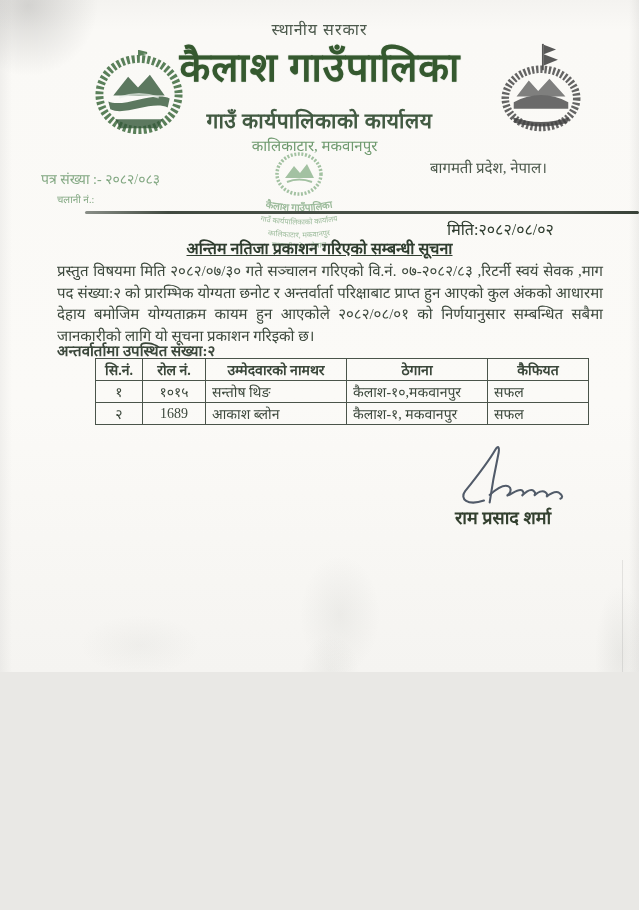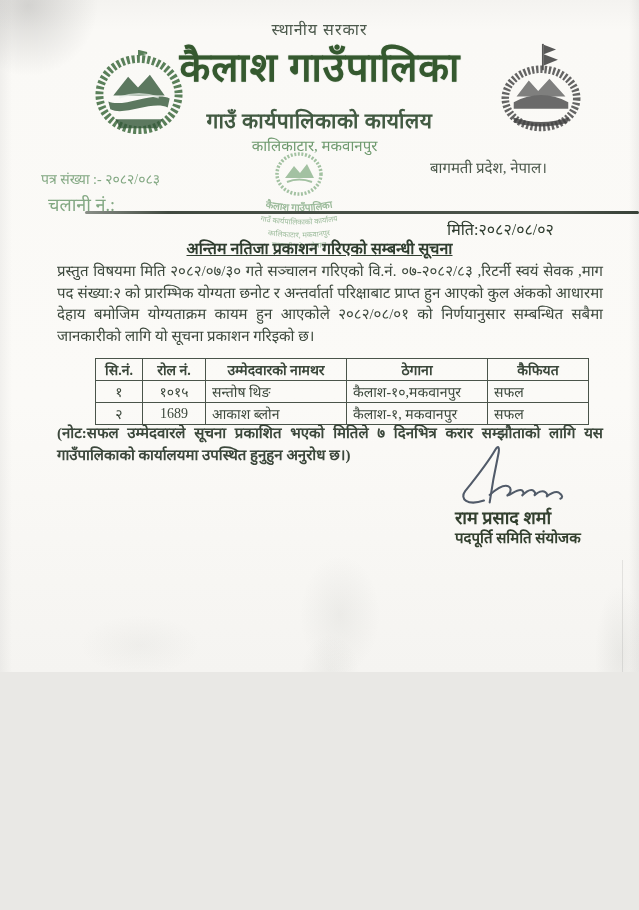--- a/index.html
+++ b/index.html
@@ -23,21 +23,21 @@
   .muni-name{
     left:150px;width:340px;top:38px;
     font-size:40px;font-weight:bold;color:#35592f;
     text-shadow:0 0 1px rgba(53,89,47,.55);
     letter-spacing:1px;
   }
   .office-name{left:0;right:0;top:106px;font-size:21px;font-weight:bold;color:#425a42;letter-spacing:.5px;}
   .address-line{left:0;right:10px;top:135px;font-size:15px;color:#6f9a6f;}
   .province-line{left:430px;top:157px;font-size:15px;color:#4b584b;}
   .letter-no{left:41px;top:169px;font-size:14px;color:#83a883;}
-  .dispatch-no{left:48px;top:192px;font-size:18px;color:#83a883;}
+  .dispatch-no{left:57px;top:192px;font-size:10px;color:#83a883;}
   .hrule{
     left:85px;right:0;top:211px;height:3px;
     background:linear-gradient(90deg, rgba(45,55,45,.55), rgba(45,55,45,.9) 15%, rgba(45,55,45,.85) 85%, rgba(45,55,45,.95));
     border-radius:2px;
   }
   .date-line{left:447px;top:218px;font-size:16px;color:#2e3c2e;font-weight:normal;}
   .notice-title{
     left:0;right:0;top:237px;
     font-size:16px;font-weight:bold;color:#2f3d2f;
     text-decoration:underline;
@@ -146,20 +146,21 @@
       <text font-size="7.5"><textPath href="#arc3" startOffset="50%">कालिकाटार, मकवानपुर</textPath></text>
       <text font-size="7.5"><textPath href="#arc4" startOffset="50%">बागमती प्रदेश, नेपाल</textPath></text>
     </g>
   </svg>
 
   <div class="abs hrule"></div>
   <div class="abs date-line">मिति:२०८२/०८/०२</div>
 
   <div class="abs center notice-title">अन्तिम नतिजा प्रकाशन गरिएको सम्बन्धी सूचना</div>
   <div class="abs notice-body">प्रस्तुत विषयमा मिति २०८२/०७/३० गते सञ्चालन गरिएको वि.नं. ०७-२०८२/८३ ,रिटर्नी स्वयं सेवक ,माग पद संख्या:२ को प्रारम्भिक योग्यता छनोट र अन्तर्वार्ता परिक्षाबाट प्राप्त हुन आएको कुल अंकको आधारमा देहाय बमोजिम योग्यताक्रम कायम हुन आएकोले २०८२/०८/०१ को निर्णयानुसार सम्बन्धित सबैमा जानकारीको लागि यो सूचना प्रकाशन गरिइको छ।</div>
+  <div class="abs attendance">अन्तर्वार्तामा उपस्थित संख्या:२</div>
 
   <table class="results">
     <thead>
       <tr>
         <th class="col-sn">सि.नं.</th>
         <th class="col-roll">रोल नं.</th>
         <th class="col-name">उम्मेदवारको नामथर</th>
         <th class="col-addr">ठेगाना</th>
         <th class="col-remark">कैफियत</th>
       </tr>
@@ -175,27 +176,25 @@
       <tr>
         <td class="c">२</td>
         <td class="c">1689</td>
         <td>आकाश ब्लोन</td>
         <td>कैलाश-१, मकवानपुर</td>
         <td>सफल</td>
       </tr>
     </tbody>
   </table>
 
-  <div class="abs note-text">(नोट:सफल उम्मेदवारले सूचना प्रकाशित भएको मितिले ७ दिनभित्र करार सम्झौताको लागि यस गाउँपालिकाको कार्यालयमा उपस्थित हुनुहुन अनुरोध छ।)</div>
 
   <svg class="abs signature" viewBox="0 0 130 70">
     <g stroke="#3f4a5a" stroke-width="2.2" fill="none" stroke-linecap="round" opacity="0.9">
       <path d="M 30 60 C 12 66 4 58 10 50 C 18 40 34 20 42 6 C 45 1 47 3 45 12 C 42 26 38 48 36 62"></path>
       <path d="M 36 54 C 44 47 52 43 56 45 C 60 47 58 53 54 55 C 60 53 66 47 70 49 C 73 51 72 54 70 55 C 74 51 80 47 83 50 C 85 52 84 54 83 55 C 87 51 92 49 95 51 C 98 53 97 55 96 56 C 100 53 106 49 110 52 C 113 54 114 57 111 58"></path>
     </g>
   </svg>
   <div class="abs signer-name">राम प्रसाद शर्मा</div>
-  <div class="abs signer-title">पदपूर्ति समिति संयोजक</div>
 
   <div class="abs bleed"></div>
   <div class="abs crease"></div>
 
 </div>
 
 </body></html>

